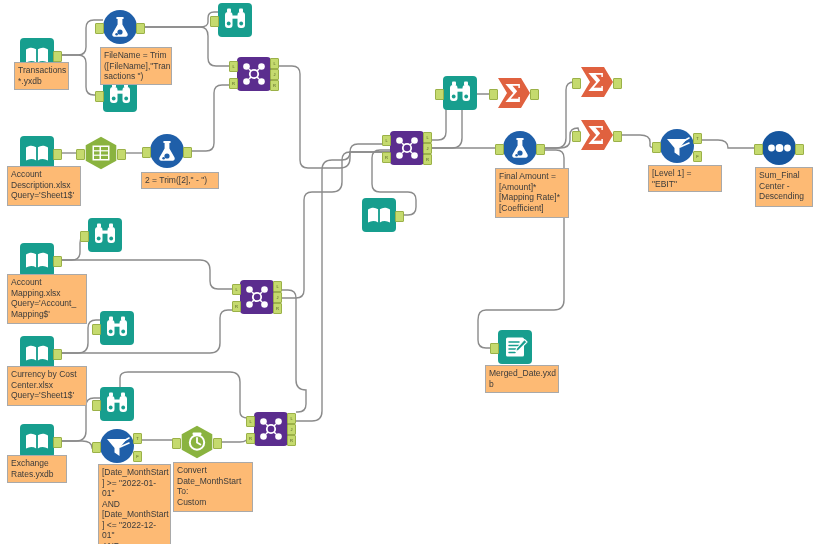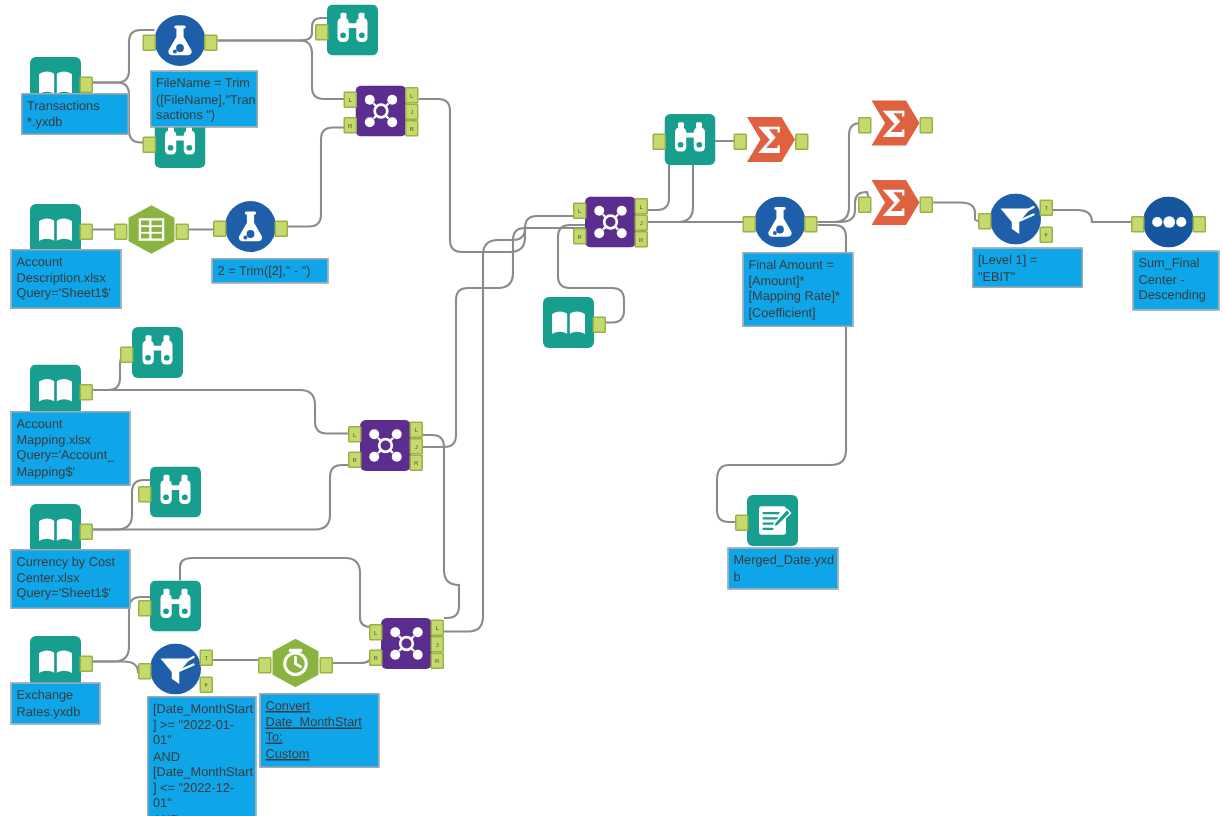--- a/index.html
+++ b/index.html
@@ -15,21 +15,21 @@
   .node .glyph{position:absolute;left:0;top:0;width:34px;height:34px;}
   
   .port{position:absolute;width:7px;height:9px;background:#c5da6e;border:1px solid #9bb148;border-radius:1px;
         font-size:4px;line-height:9px;color:#4c5a20;text-align:center;font-family:"Liberation Sans", sans-serif;}
   .port.in{left:-8px;}
   .port.out{right:-8px;}
   
   .lbl{
     position:absolute;
     border:1px solid #a9a9a9;
-    background:#0ea5e9;
+    background:#fdba74;
     color:#3b3b3b;
     font-size:8.5px;
     line-height:10.5px;
     padding:2px 3px;
     font-family:"Liberation Sans", sans-serif;
     white-space:pre-line;
     box-sizing:border-box;
   }
   svg.icon{display:block;}
 </style>
@@ -436,21 +436,21 @@
             <circle cx="9.5" cy="17" r="3.4" fill="#ffffff"></circle>
             <circle cx="17.5" cy="17" r="3.9" fill="#ffffff"></circle>
             <circle cx="25.5" cy="17" r="3.4" fill="#ffffff"></circle>
           </svg>
         </div>
         <div class="port in" style="top: 13px;"></div>
         <div class="port out" style="top: 13px;"></div>
       </div>
     </div>
   <div id="labellayer">
-      <div class="lbl" style="left: 14px; top: 62px; width: 72px; min-height: 28px;">Transactions
+      <div class="lbl" style="left: 14px; top: 62px; width: 55px; min-height: 28px;">Transactions
 *.yxdb</div>
       <div class="lbl" style="left: 100px; top: 47px; width: 72px; min-height: 38px;">FileName = Trim
 ([FileName],"Tran
 sactions ")</div>
       <div class="lbl" style="left: 7px; top: 166px; width: 74px; min-height: 40px;">Account
 Description.xlsx
 Query='Sheet1$'</div>
       <div class="lbl" style="left: 141px; top: 172px; width: 78px; min-height: 15px;">2 = Trim([2]," - ")</div>
       <div class="lbl" style="left: 7px; top: 274px; width: 80px; min-height: 50px;">Account
 Mapping.xlsx
@@ -461,21 +461,21 @@
 Query='Sheet1$'</div>
       <div class="lbl" style="left: 7px; top: 455px; width: 60px; min-height: 28px;">Exchange
 Rates.yxdb</div>
       <div class="lbl" style="left: 98px; top: 464px; width: 73px; min-height: 78px;">[Date_MonthStart
 ] &gt;= "2022-01-01"
 AND
 [Date_MonthStart
 ] &lt;= "2022-12-01"
 AND
 [Cur...</div>
-      <div class="lbl" style="left: 173px; top: 462px; width: 80px; min-height: 50px; text-decoration: underline;">Convert
+      <div class="lbl" style="left: 173px; top: 462px; width: 80px; min-height: 50px;">Convert
 Date_MonthStart
 To:
 Custom</div>
       <div class="lbl" style="left: 495px; top: 168px; width: 74px; min-height: 50px;">Final Amount =
 [Amount]*
 [Mapping Rate]*
 [Coefficient]</div>
       <div class="lbl" style="left: 485px; top: 365px; width: 74px; min-height: 28px;">Merged_Date.yxd
 b</div>
       <div class="lbl" style="left: 648px; top: 165px; width: 74px; min-height: 15px;">[Level 1] = "EBIT"</div>

